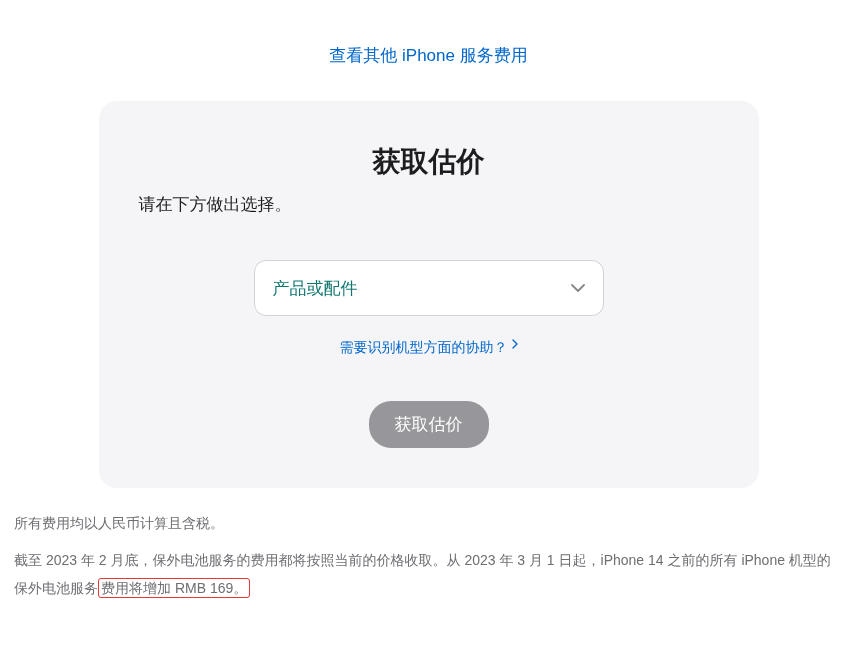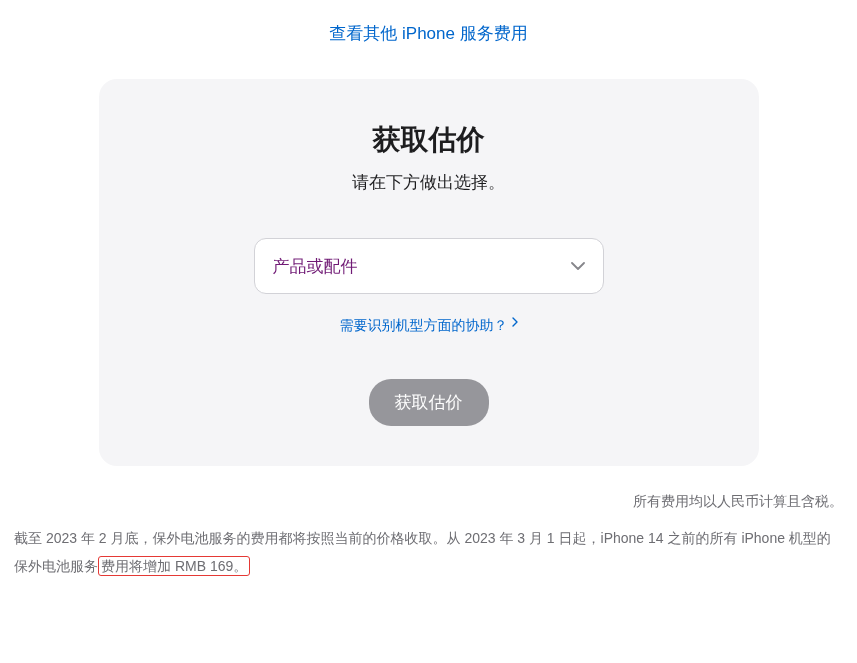--- a/index.html
+++ b/index.html
@@ -13,21 +13,21 @@
       width: 857px;
       height: 663px;
       overflow: hidden;
     }
     .container {
       width: 100%;
       padding: 0;
     }
     .top-link {
       text-align: center;
-      padding: 22px 0 34px 0;
+      padding: 44px 0 34px 0;
     }
     .top-link a {
       color: #0066cc;
       text-decoration: none;
       font-size: 17px;
     }
     .card {
       background: #f5f5f7;
       border-radius: 18px;
       max-width: 660px;
@@ -35,39 +35,39 @@
       padding: 42px 40px 40px 40px;
     }
     .card-title {
       text-align: center;
       font-size: 28px;
       font-weight: 600;
       color: #1d1d1f;
       margin-bottom: 12px;
     }
     .card-subtitle {
-      text-align: center;
+      text-align: left;
       font-size: 17px;
       color: #1d1d1f;
       margin-bottom: 44px;
     }
     .select-wrapper {
       position: relative;
       max-width: 350px;
       margin: 0 auto 22px auto;
     }
     .select-box {
       width: 100%;
       height: 56px;
       background: #fff;
       border: 1px solid #d2d2d7;
       border-radius: 12px;
       padding: 0 40px 0 18px;
       font-size: 17px;
-      color: #701a75;
+      color: #0f766e;
       display: flex;
       align-items: center;
       cursor: pointer;
       position: relative;
     }
     .chevron {
       position: absolute;
       right: 18px;
       top: 50%;
       transform: translateY(-50%);
@@ -111,21 +111,20 @@
       opacity: 0.85;
     }
     .footer-text {
       padding: 24px 14px 0 14px;
       font-size: 14px;
       line-height: 1.6;
       color: #6e6e73;
     }
     .footer-p1 {
       margin-bottom: 12px;
-      text-align: right;
     }
     .highlight-box {
       display: inline;
       border: 1.5px solid #e53935;
       border-radius: 3px;
       padding: 1px 2px;
       color: #6e6e73;
     }
     .footer-p2 {
       line-height: 2;

